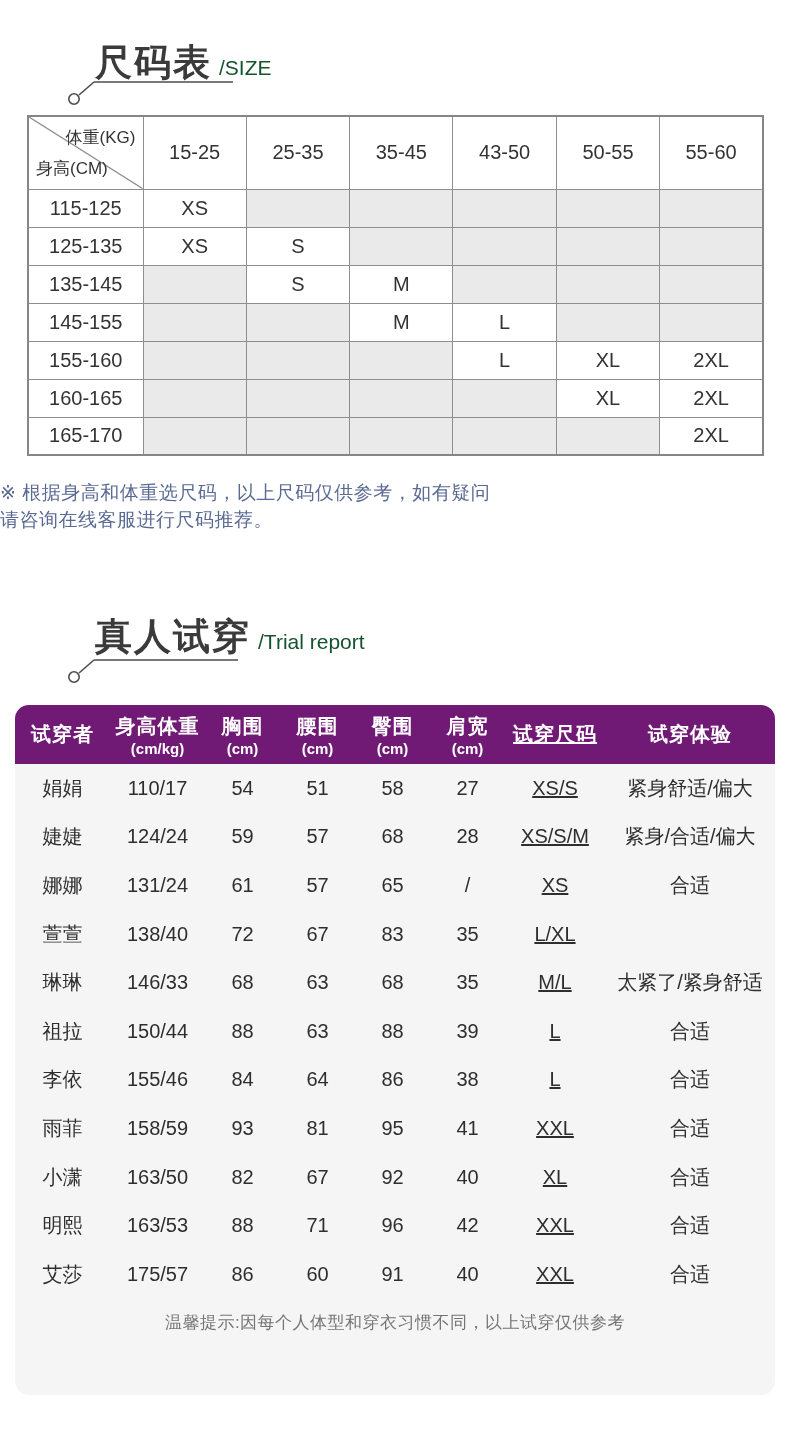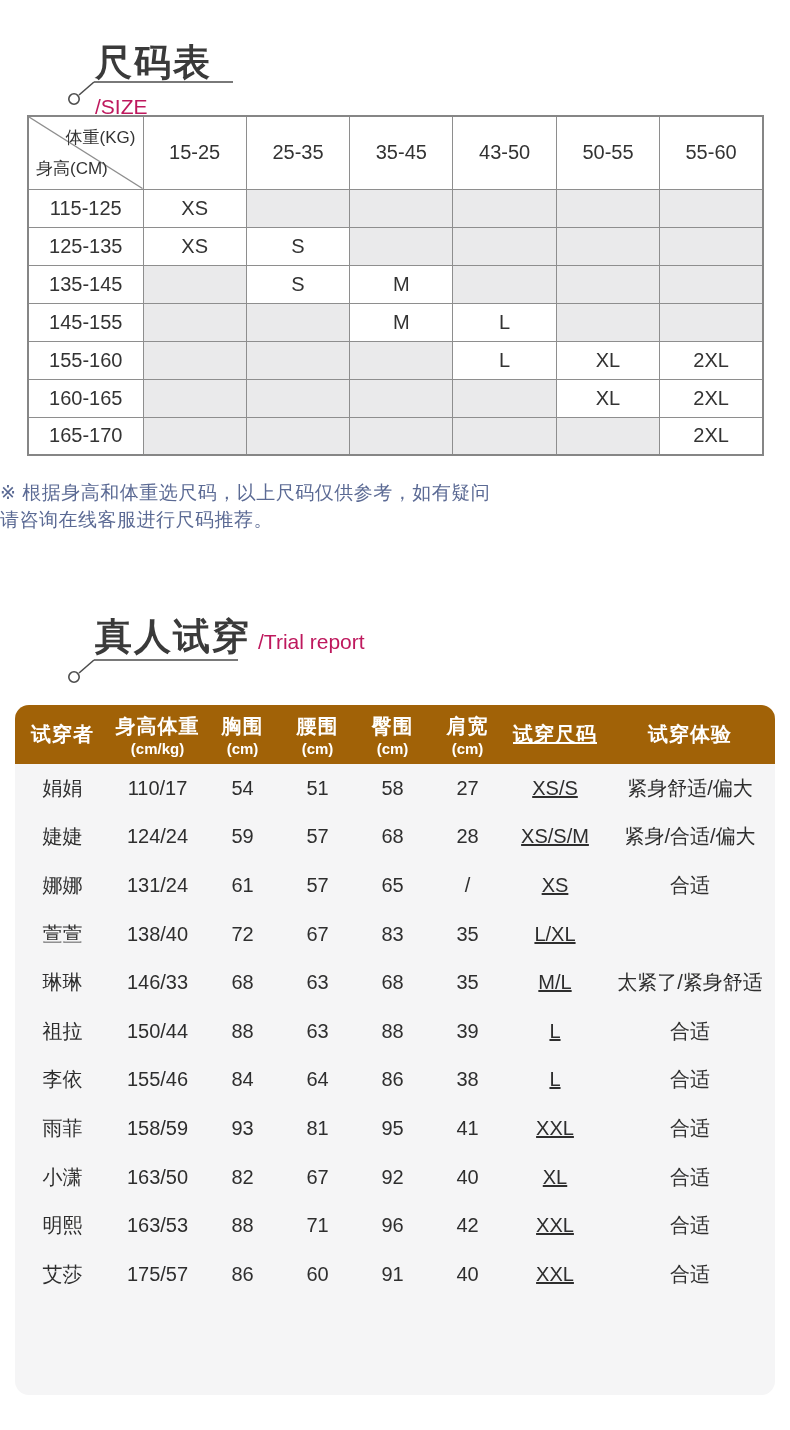--- a/index.html
+++ b/index.html
@@ -10,24 +10,24 @@
     color: #333;
     overflow: hidden;
   }
 
   
   .sec-title {
     position: absolute; left: 95px;
     display: flex; align-items: baseline; gap: 7px; white-space: nowrap;
   }
   .sec-title .main { font-size: 37px; font-weight: bold; color: #3a3a3a; letter-spacing: 2px; }
-  .sec-title .suffix { font-size: 21px; color: #be185d; letter-spacing: 0; }
+  .sec-title .suffix { font-size: 21px; color: #14532d; letter-spacing: 0; }
   .deco { position: absolute; left: 60px; width: 230px; height: 40px; }
   .deco line, .deco circle { stroke: #4d4d4d; stroke-width: 1.6; fill: #fff; }
-  #size-title  { top: 38px; flex-direction: column; }
+  #size-title  { top: 38px; }
   #size-deco   { top: 70px; }
   #trial-title { top: 612px; }
   #trial-deco  { top: 648px; }
 
   
   .size-table {
     position: absolute; left: 27px; top: 115px; width: 737px;
     border-collapse: collapse; table-layout: fixed;
     font-size: 20px; color: #333;
     border: 2px solid #868686;
@@ -49,21 +49,21 @@
     text-align: left; font-size: 19px; line-height: 27px;
     color: #5b6a94; letter-spacing: 0.5px;
   }
 
   
   .trial-panel {
     position: absolute; left: 15px; top: 705px; width: 760px; height: 690px;
     background: #f5f5f6; border-radius: 14px;
   }
   .trial-header {
-    display: flex; height: 59px; background: #a16207;
+    display: flex; height: 59px; background: #701a75;
     border-radius: 14px 14px 0 0; color: #fff; align-items: stretch;
   }
   .t-hcell { display: flex; flex-direction: column; justify-content: center; align-items: center; }
   .t-hlabel { font-size: 20px; font-weight: bold; letter-spacing: 1px; }
   .t-hsub   { font-size: 15px; margin-top: 0px; font-weight: bold; }
   .c0 { width: 95px; }  .c1 { width: 95px; }  .c2 { width: 75px; }
   .c3 { width: 75px; }  .c4 { width: 75px; }  .c5 { width: 75px; }
   .c6 { width: 100px; text-decoration: underline; } .c7 { width: 170px; }
   .trial-body { }
   .t-row { display: flex; height: 48.6px; align-items: center; }
@@ -331,13 +331,14 @@
         <div class="t-cell c0">艾莎</div>
         <div class="t-cell c1">175/57</div>
         <div class="t-cell c2">86</div>
         <div class="t-cell c3">60</div>
         <div class="t-cell c4">91</div>
         <div class="t-cell c5">40</div>
         <div class="t-cell c6">XXL</div>
         <div class="t-cell c7">合适</div>
       </div>
     </div>
+  <div class="trial-note">温馨提示:因每个人体型和穿衣习惯不同，以上试穿仅供参考</div>
 </div>
 
 </body></html>

